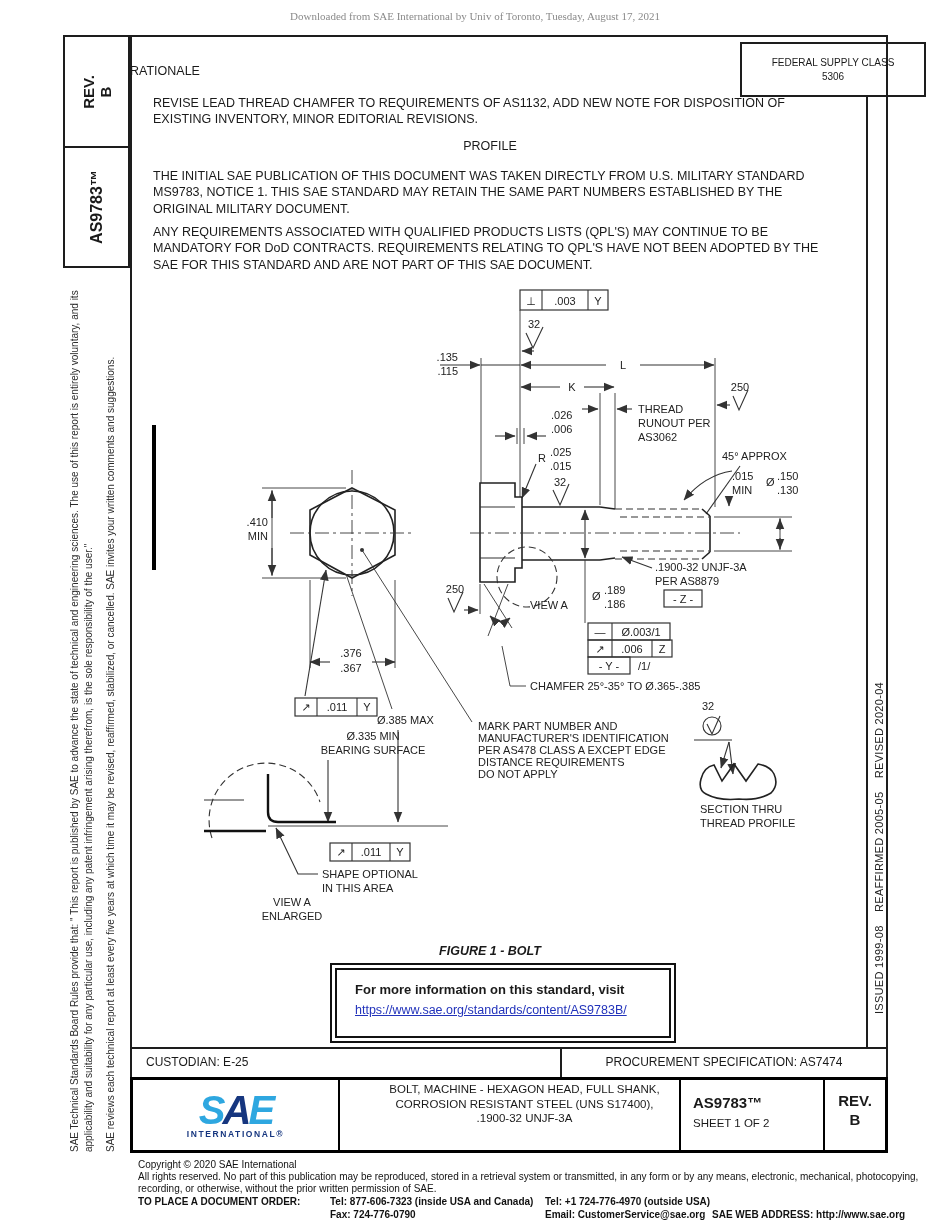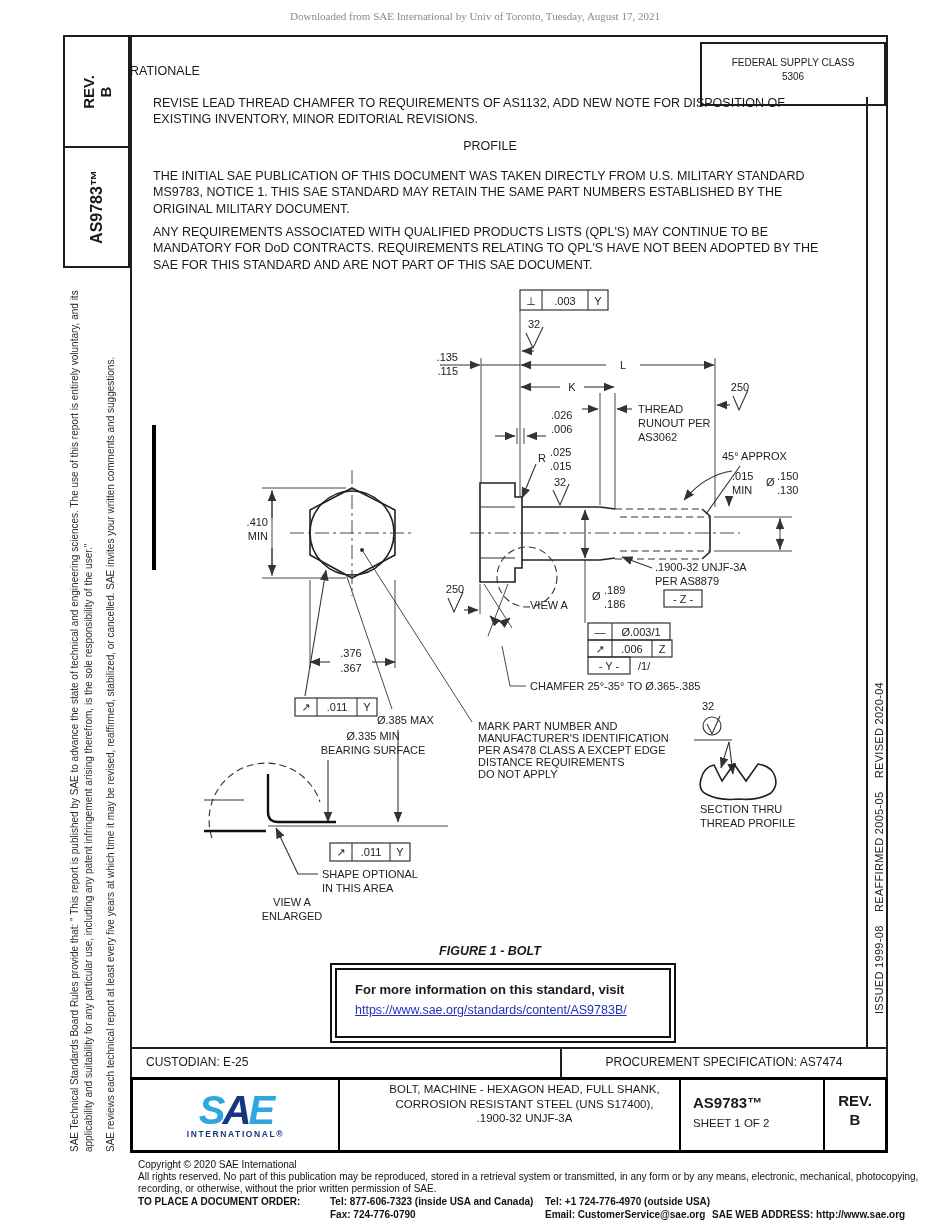--- a/index.html
+++ b/index.html
@@ -63,21 +63,21 @@
   </div>
 
   <div class="vblock" style="left:68px; top:1152px; width:878px;">SAE Technical Standards Board Rules provide that: " This report is published by SAE to advance the state of technical and engineering sciences. The use of this report is entirely voluntary, and its applicability and suitability for any particular use, including any patent infringement arising therefrom, is the sole responsibility of the user."</div>
   <div class="vblock" style="left:104px; top:1152px; width:878px;">SAE reviews each technical report at least every five years at which time it may be revised, reaffirmed, stabilized, or cancelled. SAE invites your written comments and suggestions.</div>
 
   <div class="abs box" style="left:130px; top:35px; width:758px; height:1118px;"></div>
   <div class="abs" style="left:866px; top:97px; height:950px; border-left:2px solid #1d1d1d;"></div>
 
   <div class="vblock dates" style="left:872px; top:1014px; width:400px;">ISSUED 1999-08    REAFFIRMED 2005-05    REVISED 2020-04</div>
 
-  <div class="abs box fed-box" style="left:700px; top:42px; width:186px; height:64px;">
+  <div class="abs box fed-box" style="left:740px; top:42px; width:186px; height:55px;">
     <div>FEDERAL SUPPLY CLASS</div>
     <div>5306</div>
   </div>
 
   <div class="abs heading" style="left:130px; top:64px; width:720px; text-align:left;">RATIONALE</div>
   <div class="abs cap" style="left:153px; top:95px; width:680px;">REVISE LEAD THREAD CHAMFER TO REQUIREMENTS OF AS1132, ADD NEW NOTE FOR DISPOSITION OF EXISTING INVENTORY, MINOR EDITORIAL REVISIONS.</div>
 
   <div class="abs heading" style="left:130px; top:139px; width:720px; text-align:center;">PROFILE</div>
   <div class="abs cap" style="left:153px; top:168px; width:680px;">THE INITIAL SAE PUBLICATION OF THIS DOCUMENT WAS TAKEN DIRECTLY FROM U.S. MILITARY STANDARD MS9783, NOTICE 1. THIS SAE STANDARD MAY RETAIN THE SAME PART NUMBERS ESTABLISHED BY THE ORIGINAL MILITARY DOCUMENT.</div>
   <div class="abs cap" style="left:153px; top:224px; width:680px;">ANY REQUIREMENTS ASSOCIATED WITH QUALIFIED PRODUCTS LISTS (QPL'S) MAY CONTINUE TO BE MANDATORY FOR DoD CONTRACTS. REQUIREMENTS RELATING TO QPL'S HAVE NOT BEEN ADOPTED BY THE SAE FOR THIS STANDARD AND ARE NOT PART OF THIS SAE DOCUMENT.</div>

